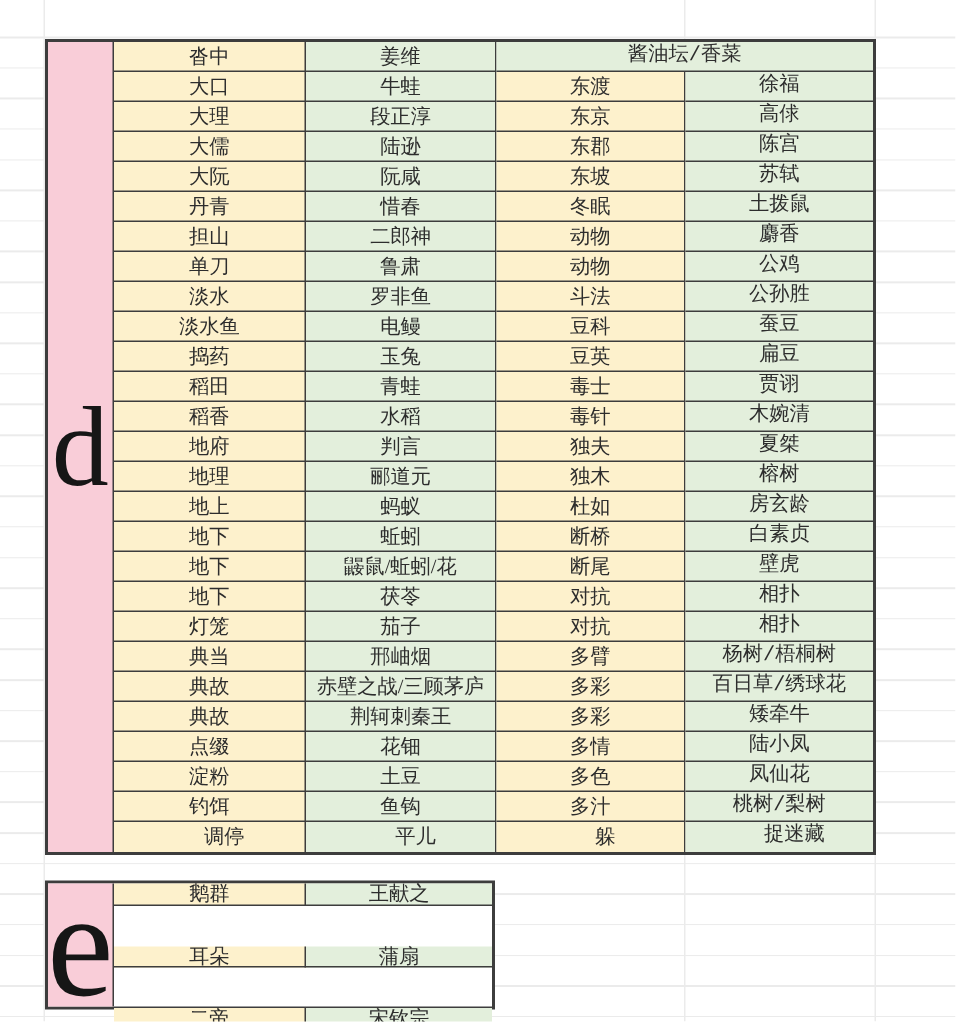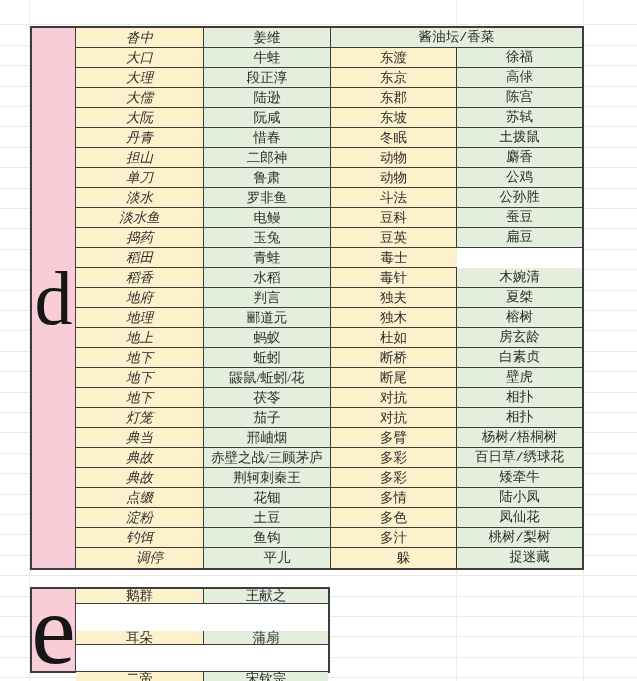--- a/index.html
+++ b/index.html
@@ -46,21 +46,21 @@
     border-bottom:1.5px solid var(--border,#3d3d3d);
     display:flex;align-items:center;justify-content:center;
     font-size:13.5px;color:#2d2d2d;
     white-space:nowrap;overflow:visible;
     line-height:1;
   }
   .row .cell:last-child{border-right:none;}
   .rows .row:last-child .cell{border-bottom:none;padding-left:20px;}
   .cell.yellow{background:var(--yellow,#fdf1cc);}
   .cell.green{background:var(--green,#e3efdc);}
-  .tbl-d .cell.c0{width:128px;flex:0 0 128px;font-style:italic;}
+  .tbl-d .cell.c0{width:128px;flex:0 0 128px;}
   .tbl-d .cell.c1{width:127px;flex:0 0 127px;text-align:right;}
   .tbl-d .cell.c2{width:126px;flex:0 0 126px;}
   .tbl-d .cell.c3{flex:1 1 auto;font-family:Liberation Mono, monospace;}
   .tbl-e .cell.c0{width:128px;flex:0 0 128px;}
   .tbl-e .cell.c1{flex:1 1 auto;}
 </style>
 </head>
 <body>
 
 <div class="page">
@@ -134,20 +134,21 @@
         <div class="row">
           <div class="cell c0 yellow">捣药</div>
           <div class="cell c1 green">玉兔</div>
           <div class="cell c2 yellow">豆英</div>
           <div class="cell c3 green">扁豆</div>
         </div>
         <div class="row">
           <div class="cell c0 yellow">稻田</div>
           <div class="cell c1 green">青蛙</div>
           <div class="cell c2 yellow">毒士</div>
+          <div class="cell c3 green">贾诩</div>
         </div>
         <div class="row">
           <div class="cell c0 yellow">稻香</div>
           <div class="cell c1 green">水稻</div>
           <div class="cell c2 yellow">毒针</div>
           <div class="cell c3 green">木婉清</div>
         </div>
         <div class="row">
           <div class="cell c0 yellow">地府</div>
           <div class="cell c1 green">判言</div>

